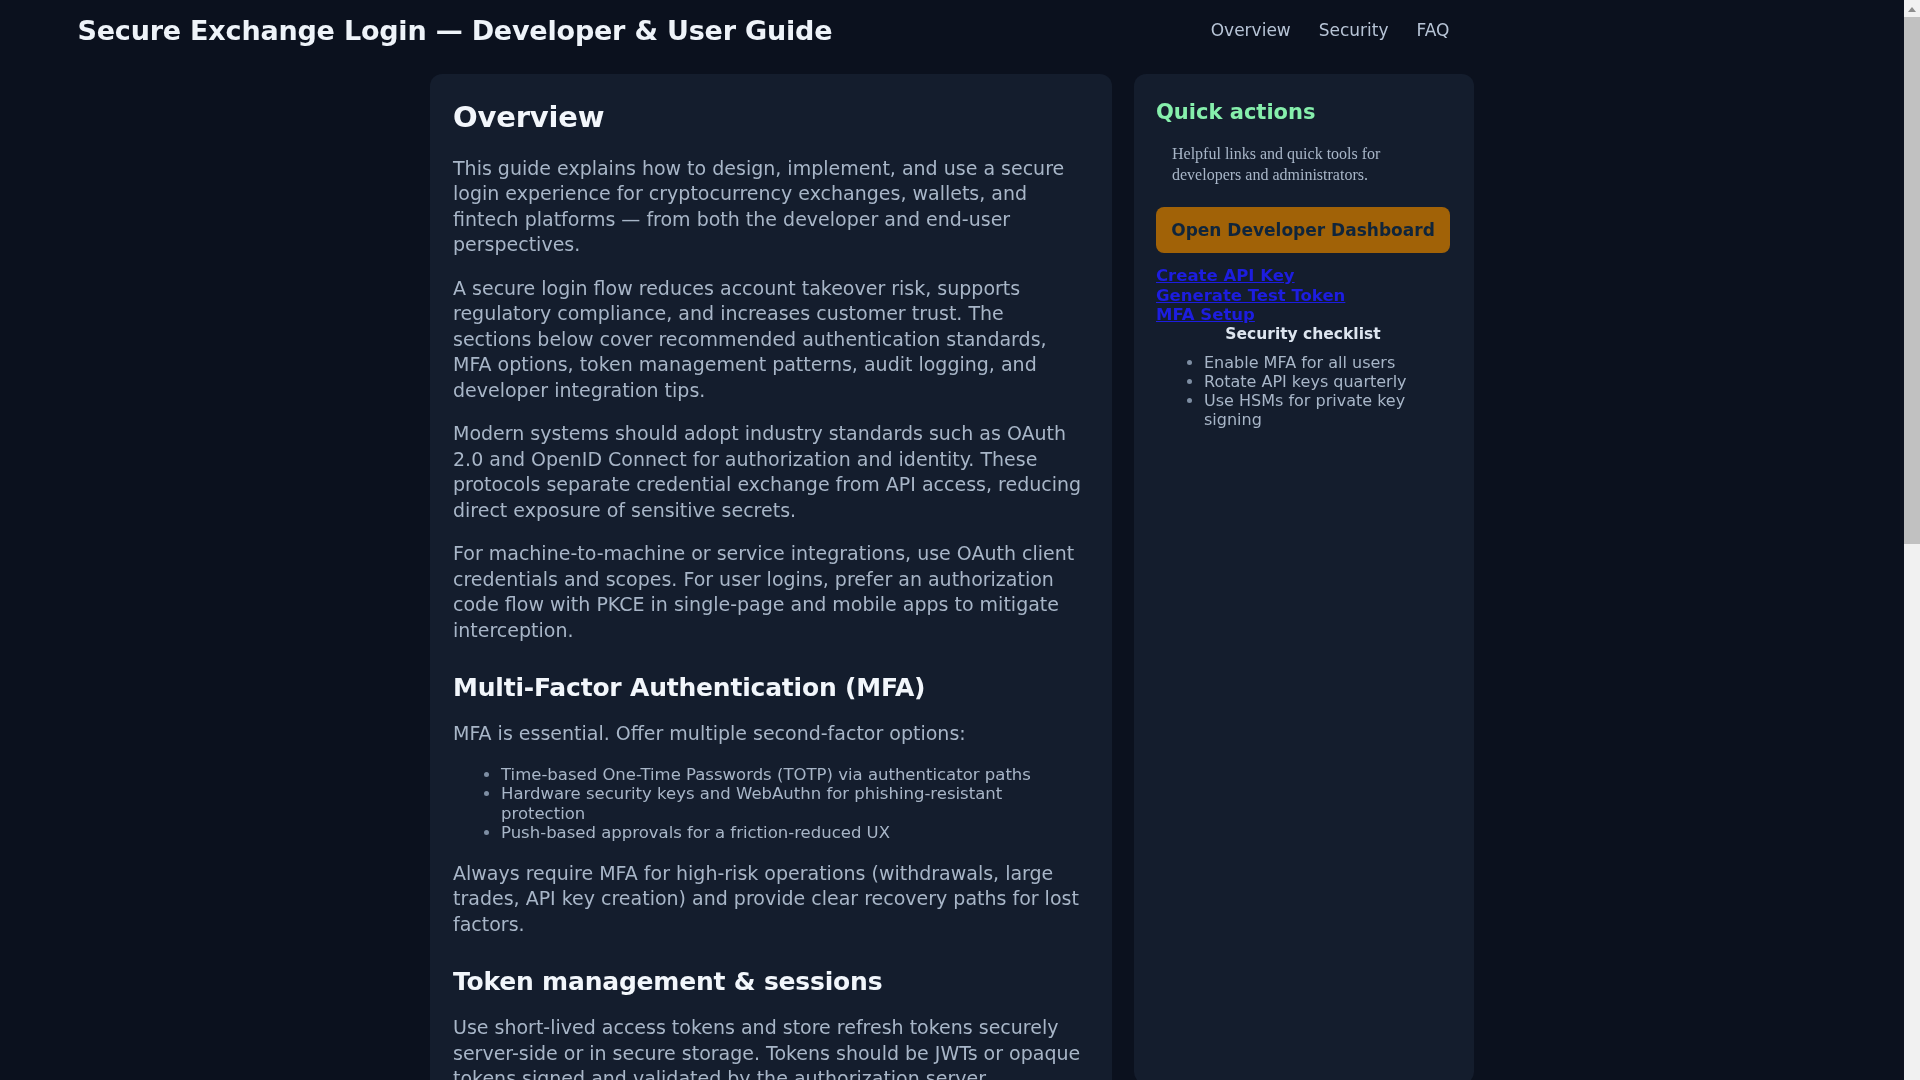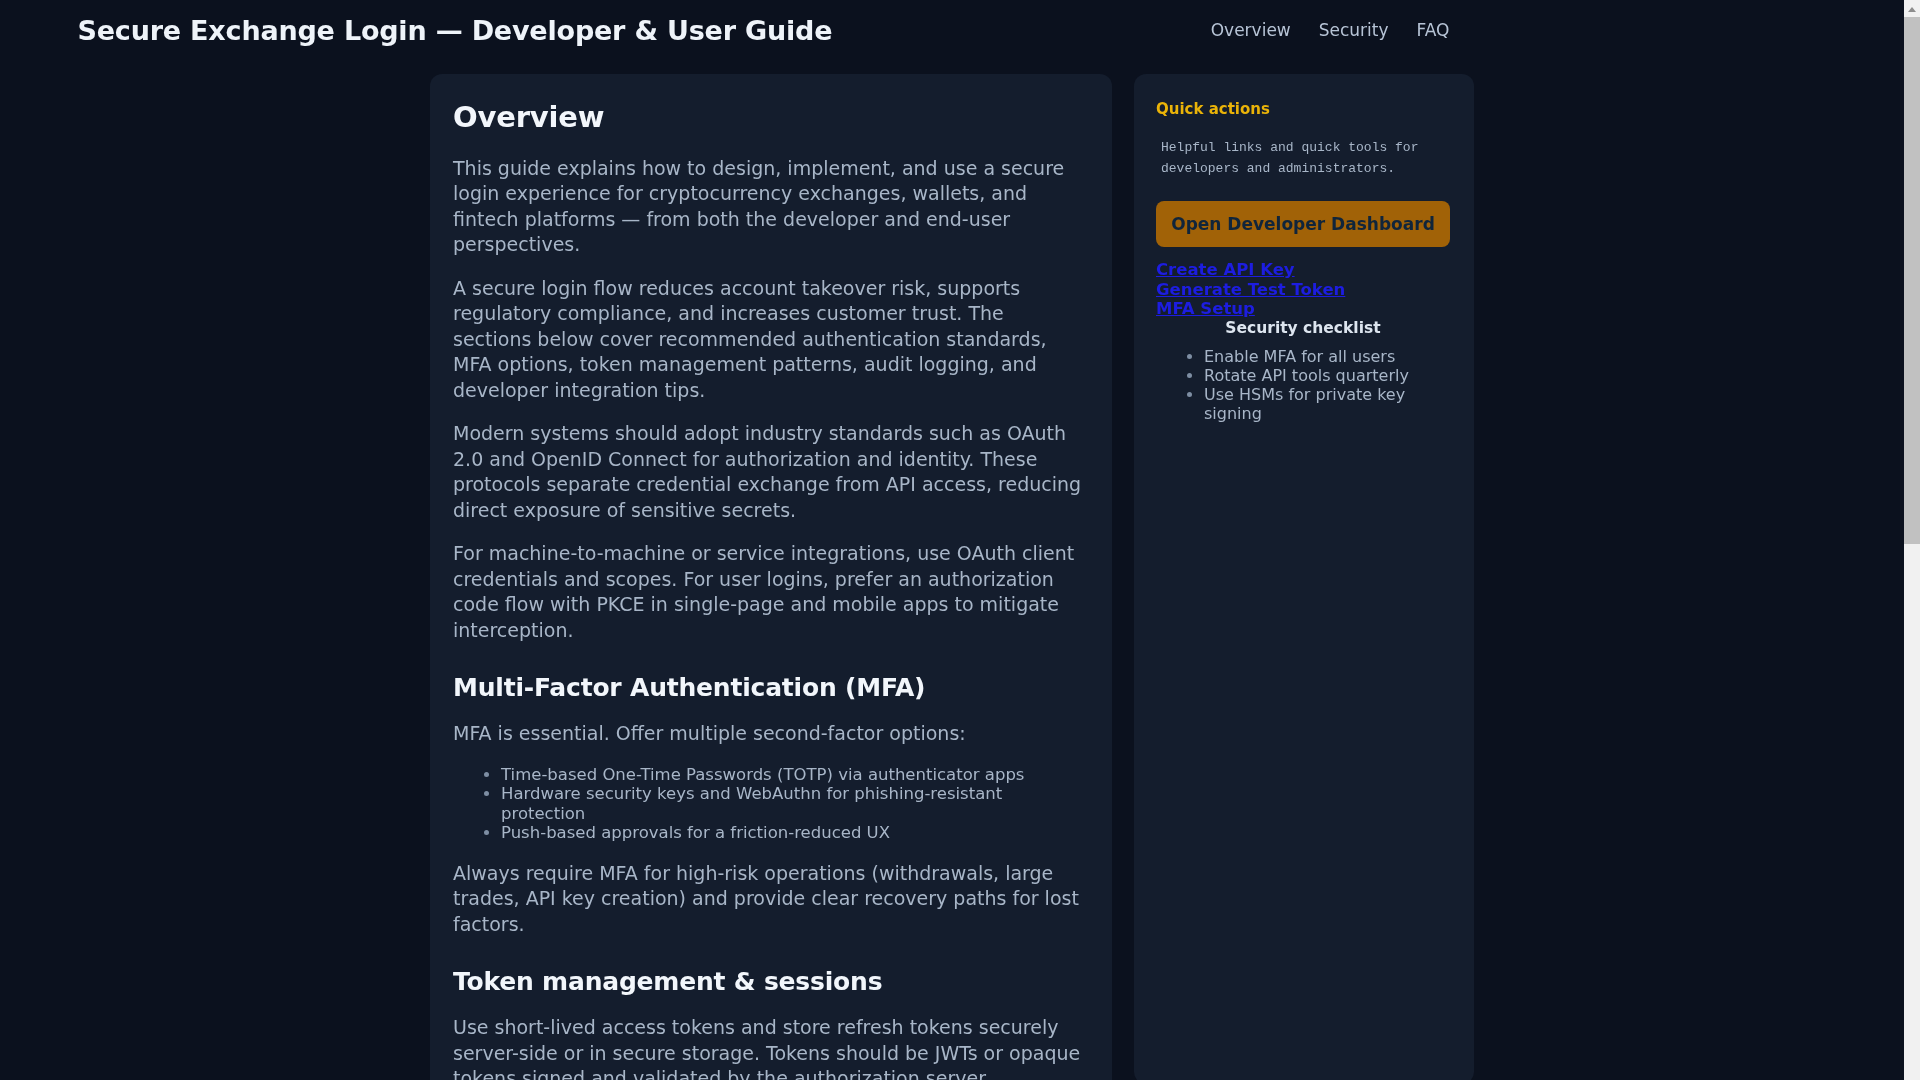--- a/index.html
+++ b/index.html
@@ -128,30 +128,30 @@
     line-height: 19.5px;
     color: #a8b6c8;
     margin: 0;
   }
   ul.body-list li::marker { color: #7e8ea3; }
 
   
   .side-title {
     font-family: "DejaVu Sans", sans-serif;
     font-weight: bold;
-    font-size: 15px;
-    color: #eab308;
+    font-size: 21px;
+    color: #86efac;
     margin: 0 0 19px 0;
   }
   .side-desc {
-    font-family: Liberation Mono, monospace;
-    font-size: 13px;
+    font-family: Liberation Serif, serif;
+    font-size: 16px;
     line-height: 21px;
     color: #a8b6c8;
-    margin: 0 0 22px 5px;
+    margin: 0 0 22px 16px;
   }
   .primary-button {
     display: block;
     width: 100%;
     background: #a16207;
     color: #10253b;
     border: none;
     border-radius: 8px;
     padding: 13px 10px;
     font-family: "DejaVu Sans", sans-serif;
@@ -261,21 +261,21 @@
 
       <section>
         <p class="body-text">Modern systems should adopt industry standards such as OAuth 2.0 and OpenID Connect for authorization and identity. These protocols separate credential exchange from API access, reducing direct exposure of sensitive secrets.</p>
         <p class="body-text">For machine-to-machine or service integrations, use OAuth client credentials and scopes. For user logins, prefer an authorization code flow with PKCE in single-page and mobile apps to mitigate interception.</p>
       </section>
 
       <section>
         <h2 class="section-title">Multi-Factor Authentication (MFA)</h2>
         <p class="body-text">MFA is essential. Offer multiple second-factor options:</p>
         <ul class="body-list">
-          <li>Time-based One-Time Passwords (TOTP) via authenticator apps</li>
+          <li>Time-based One-Time Passwords (TOTP) via authenticator paths</li>
           <li>Hardware security keys and WebAuthn for phishing-resistant protection</li>
           <li>Push-based approvals for a friction-reduced UX</li>
         </ul>
         <p class="body-text">Always require MFA for high-risk operations (withdrawals, large trades, API key creation) and provide clear recovery paths for lost factors.</p>
       </section>
 
       <section>
         <h2 class="section-title">Token management &amp; sessions</h2>
         <p class="body-text">Use short-lived access tokens and store refresh tokens securely server-side or in secure storage. Tokens should be JWTs or opaque tokens signed and validated by the authorization server. Implement token revocation to immediately invalidate compromised credentials.</p>
 
@@ -291,21 +291,21 @@
 
       <ul class="quick-links">
         <li><a href="#">Create API Key</a></li>
         <li><a href="#">Generate Test Token</a></li>
         <li><a href="#">MFA Setup</a></li>
       </ul>
 
       <div class="checklist-title">Security checklist</div>
       <ul class="checklist">
         <li>Enable MFA for all users</li>
-        <li>Rotate API tools quarterly</li>
+        <li>Rotate API keys quarterly</li>
         <li>Use HSMs for private key signing</li>
       </ul>
     </aside>
 
   </div>
 
   <div class="scrollbar">
     <div class="scroll-arrow"></div>
     <div class="scroll-thumb"></div>
   </div>

